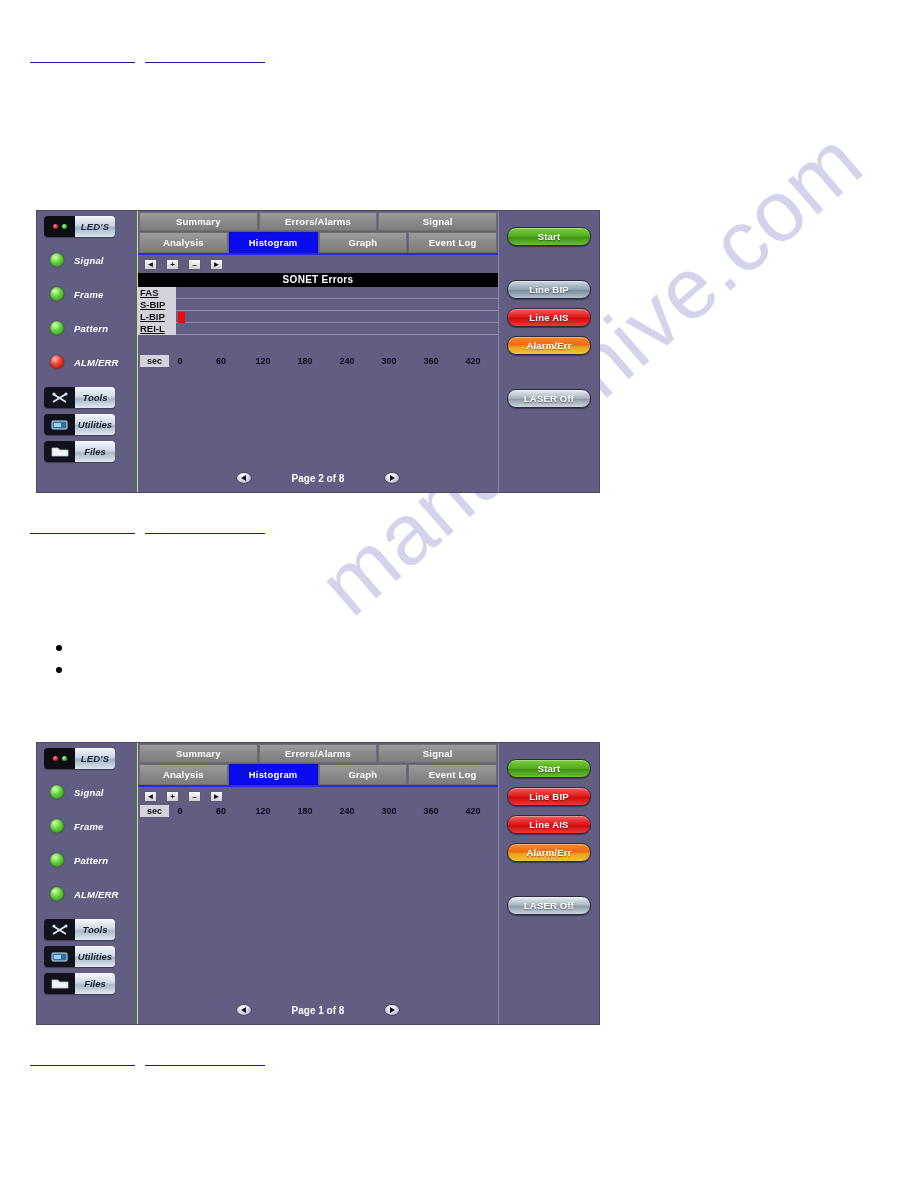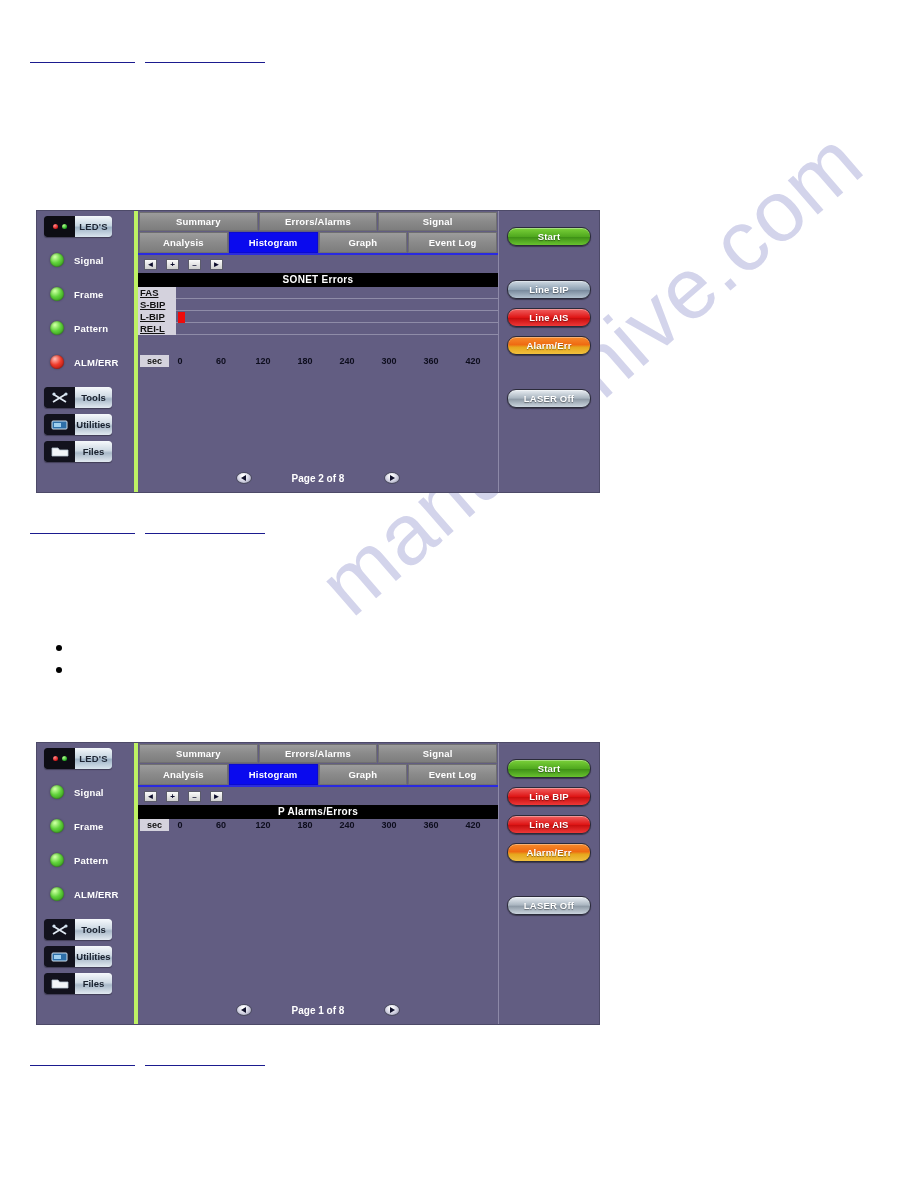--- a/index.html
+++ b/index.html
@@ -79,21 +79,22 @@
   }
 
   
   .side {
     width: 101px;
     flex: 0 0 101px;
     background: #625d82;
     position: relative;
     padding: 5px 16px 0 0;
     box-sizing: border-box;
-    border-right: 4px solid #bef264;
+    border-right: 1px solid #bef264;
+    font-style: italic;
   }
   .side-btn {
     position: relative;
     height: 21px;
     margin: 0 6px 0 7px;
     display: flex;
     align-items: stretch;
     border-radius: 3px;
     overflow: hidden;
     box-shadow: 0 1px 1px rgba(0,0,0,.35);
@@ -577,21 +578,20 @@
       <div class="tab">Event Log</div>
     </div>
 
     <div class="navbtns">
       <div class="navbtn">◄</div>
       <div class="navbtn">+</div>
       <div class="navbtn">–</div>
       <div class="navbtn">►</div>
     </div>
 
-    <div class="chart-title">P Alarms/Errors</div>
 
 
     <div class="axisrow">
       <span class="axis-sec">sec</span>
       <span class="tick" style="left:42px;">0</span>
       <span class="tick" style="left:83px;">60</span>
       <span class="tick" style="left:125px;">120</span>
       <span class="tick" style="left:167px;">180</span>
       <span class="tick" style="left:209px;">240</span>
       <span class="tick" style="left:251px;">300</span>

